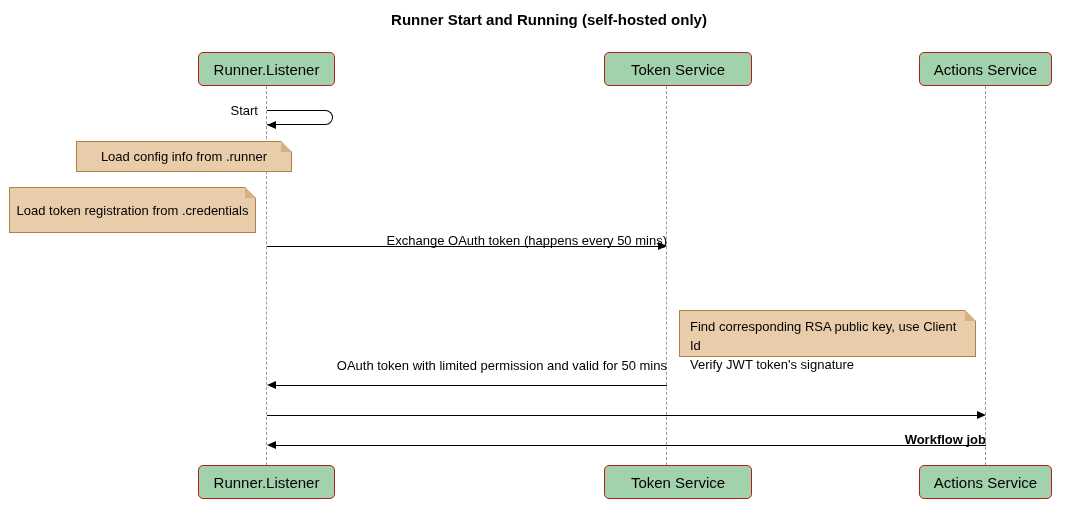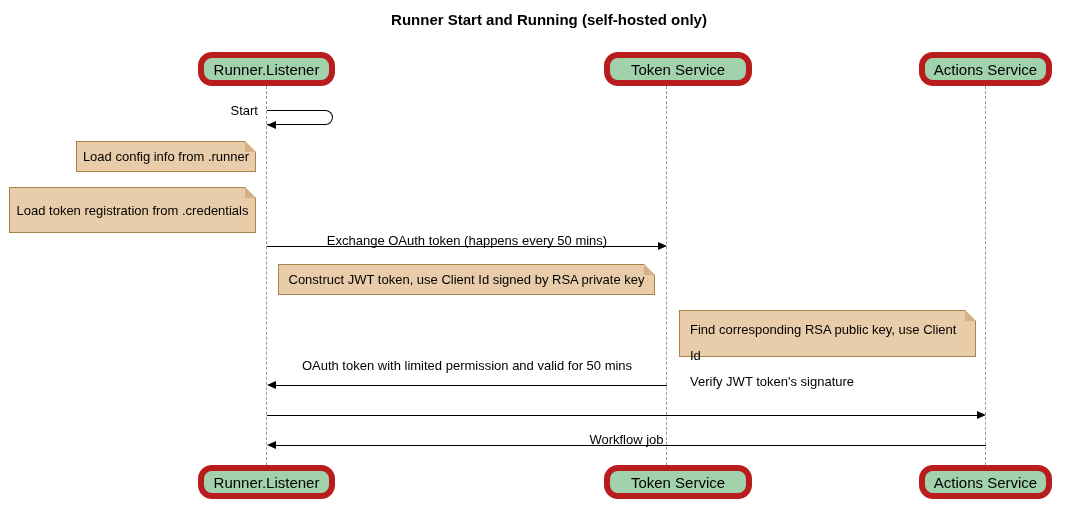--- a/index.html
+++ b/index.html
@@ -11,21 +11,21 @@
     color:#000;
     overflow:hidden;
     padding-left:28px;
   }
   .title{
     position:absolute;left:0;top:11px;width:100%;
     text-align:center;font-size:15px;font-weight:bold;
   }
   .participant{
     position:absolute;height:34px;
-    background:#a2d2ac;border:6px solid #b91c1c;border-radius:14px;
+    background:#a2d2ac;border:1px solid #b91c1c;border-radius:5px;
     display:flex;align-items:center;justify-content:center;
     font-size:15px;box-sizing:border-box;
   }
   .p-top{top:52px;}
   .p-bottom{top:465px;}
   .p-runner{left:198px;width:137px;}
   .p-token{left:604px;width:148px;}
   .p-actions{left:919px;width:133px;justify-content:center;}
   .lifeline{
     position:absolute;top:86px;height:379px;width:0;
@@ -50,26 +50,26 @@
   }
   .note::before{ 
     content:"";position:absolute;top:-1px;right:-1px;width:0;height:0;
     border-top:11px solid #ffffff;border-left:11px solid transparent;
   }
   .note::after{ 
     content:"";position:absolute;top:-1px;right:-1px;width:0;height:0;
     border-bottom:11px solid #d4b183;border-right:11px solid transparent;
   }
   .note-center{display:flex;align-items:center;justify-content:center;text-align:center;}
-  .n1{left:76px;top:141px;width:180px;height:31px;}
+  .n1{left:76px;top:141px;width:216px;height:31px;}
   .n2{left:9px;top:187px;width:247px;height:46px;}
   .n3{left:278px;top:264px;width:377px;height:31px;}
-  .n4{left:679px;top:310px;width:297px;height:47px;padding:6px 10px;line-height:26px;}
+  .n4{left:679px;top:310px;width:297px;height:47px;padding:6px 10px;line-height:19px;}
   .msg-label{
-    position:absolute;font-size:13px;text-align:center;height:14px;
+    position:absolute;font-size:13px;text-align:right;height:14px;
   }
   .msg-line{
     position:absolute;height:0;border-top:1.5px solid #000;
   }
   .arrow-right{
     position:absolute;width:0;height:0;
     border-left:9px solid #000;
     border-top:4.5px solid transparent;border-bottom:4.5px solid transparent;
   }
   .arrow-left{
@@ -107,37 +107,34 @@
     <span>Load config info from .runner</span>
   </div>
   <div class="note note-center n2">
     <span>Load token registration from .credentials</span>
   </div>
 
   <div class="msg-label" style="left:267px;top:233px;width:400px;">Exchange OAuth token (happens every 50 mins)</div>
   <div class="msg-line" style="left:267px;top:246px;width:392px;"></div>
   <div class="arrow-right" style="left:658px;top:242px;"></div>
 
-  <div class="note note-center n3">
-    <span>Construct JWT token, use Client Id signed by RSA private key</span>
-  </div>
 
   <div class="note n4">
     <div>Find corresponding RSA public key, use Client Id</div>
     <div>Verify JWT token's signature</div>
   </div>
 
   <div class="msg-label" style="left:267px;top:358px;width:400px;">OAuth token with limited permission and valid for 50 mins</div>
   <div class="msg-line" style="left:276px;top:385px;width:391px;"></div>
   <div class="arrow-left" style="left:267px;top:381px;"></div>
 
   <div class="msg-line" style="left:267px;top:415px;width:711px;"></div>
   <div class="arrow-right" style="left:977px;top:411px;"></div>
 
-  <div class="msg-label" style="left:267px;top:432px;width:719px;">Workflow job</div>
+  <div class="msg-label" style="left:267px;top:432px;width:719px;font-weight:bold;">Workflow job</div>
   <div class="msg-line" style="left:276px;top:445px;width:710px;"></div>
   <div class="arrow-left" style="left:267px;top:441px;"></div>
 
   <div class="participant p-bottom p-runner">
     <span>Runner.Listener</span>
   </div>
   <div class="participant p-bottom p-token">
     <span>Token Service</span>
   </div>
   <div class="participant p-bottom p-actions">

